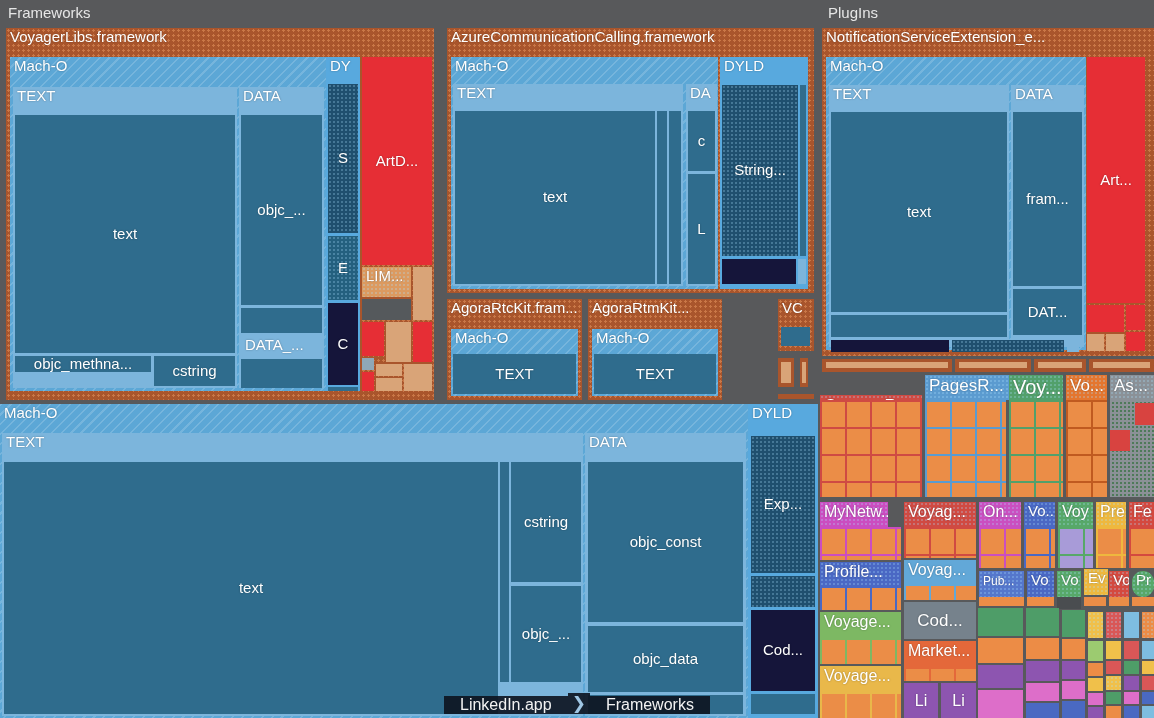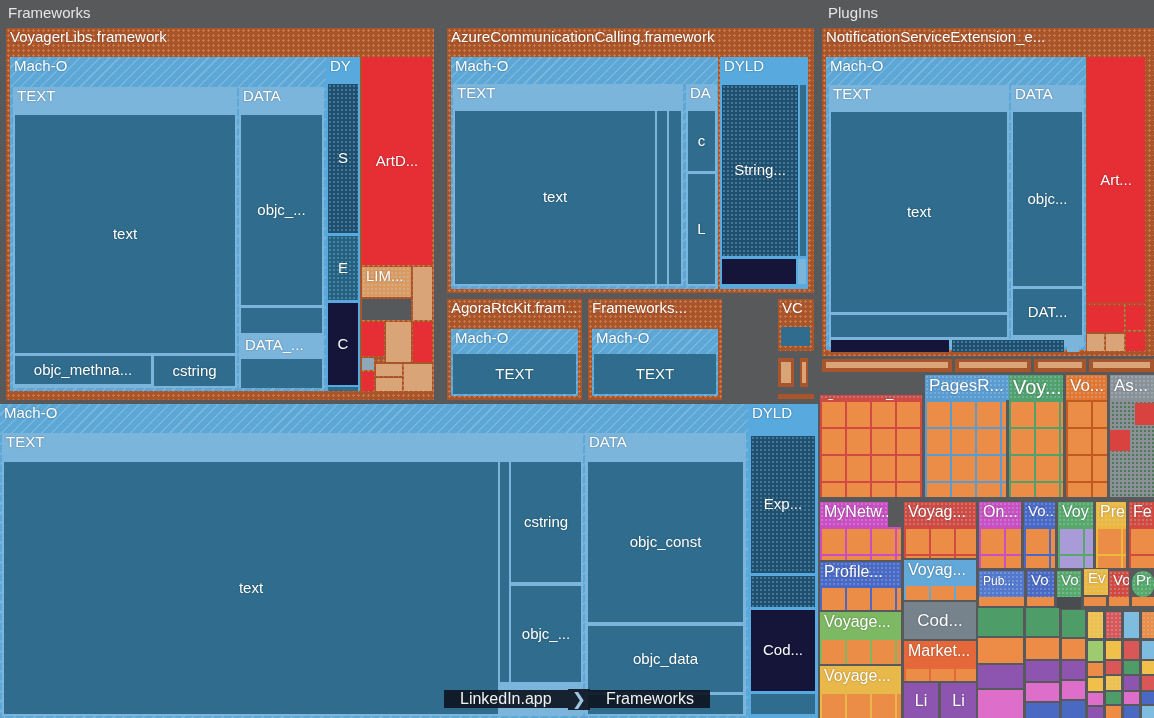--- a/index.html
+++ b/index.html
@@ -16,21 +16,21 @@
     color:#fff;font-size:15px;line-height:1.25;padding:2px 4px;
     white-space:nowrap;overflow:hidden;
     text-shadow:0 0 2px rgba(0,0,0,0.35);
   }
   .node.lp-c{display:flex;align-items:center;justify-content:center;}
   .node.lp-c .lbl{padding:0 2px;}
   .p-d{background-image:radial-gradient(rgba(170,225,255,0.28) 1px, rgba(0,0,0,0) 1.2px);background-size:4px 4px;}
   .p-h{background-image:repeating-linear-gradient(135deg, rgba(255,255,255,0.16) 0px, rgba(255,255,255,0.16) 1.5px, rgba(0,0,0,0) 1.5px, rgba(0,0,0,0) 7px);}
   .p-o{background-image:radial-gradient(rgba(255,176,118,0.38) 1px, rgba(0,0,0,0) 1.2px);background-size:5px 5px;}
   .breadcrumb{
-    position:absolute;left:444px;top:684px;height:30px;display:flex;align-items:center;
+    position:absolute;left:444px;top:684px;height:30px;display:flex;align-items:flex-end;
   }
   .crumb{
     background:rgba(14,22,34,0.92);color:#f2f2f2;font-size:16px;
     display:flex;align-items:center;padding:0 16px;white-space:nowrap;
   }
   .crumb-sep{
     background:rgba(14,22,34,0.92);color:#9fc6e4;font-size:17px;font-weight:bold;
     display:flex;align-items:center;padding:0 4px;
   }
 </style>
@@ -41,21 +41,21 @@
   <div class="sec-label" style="left:8px;top:3px;">Frameworks</div>
   <div class="sec-label" style="left:828px;top:3px;">PlugIns</div>
 
   <div id="nodes">
       <div class="node p-o" style="left: 6px; top: 28px; width: 428px; height: 372px; background-color: rgb(169, 85, 44);"><span class="lbl">VoyagerLibs.framework</span></div>
       <div class="node p-h" style="left: 10px; top: 57px; width: 337px; height: 334px; background-color: rgb(92, 167, 214);"><span class="lbl">Mach-O</span></div>
       <div class="node" style="left: 13px; top: 87px; width: 224px; height: 301px; background-color: rgb(124, 181, 220);"><span class="lbl">TEXT</span></div>
       <div class="node lp-c" style="left: 15px; top: 115px; width: 220px; height: 238px; background-color: rgb(47, 108, 141);">
         <span class="lbl">text</span>
       </div>
-      <div class="node lp-c" style="left: 15px; top: 356px; width: 136px; height: 28px; background-color: rgb(47, 108, 141);">
+      <div class="node lp-c" style="left: 15px; top: 356px; width: 136px; height: 16px; background-color: rgb(47, 108, 141);">
         <span class="lbl">objc_methna...</span>
       </div>
       <div class="node lp-c" style="left: 154px; top: 356px; width: 81px; height: 30px; background-color: rgb(47, 108, 141);">
         <span class="lbl">cstring</span>
       </div>
       <div class="node" style="left: 239px; top: 87px; width: 85px; height: 301px; background-color: rgb(124, 181, 220);"><span class="lbl">DATA</span></div>
       <div class="node lp-c" style="left: 241px; top: 115px; width: 81px; height: 190px; background-color: rgb(47, 108, 141);">
         <span class="lbl">objc_...</span>
       </div>
       <div class="node" style="left: 241px; top: 308px; width: 81px; height: 25px; background-color: rgb(47, 108, 141);"></div>
@@ -106,21 +106,21 @@
         <span class="lbl">String...</span>
       </div>
       <div class="node" style="left: 800px; top: 85px; width: 6px; height: 171px; background-color: rgb(47, 108, 141);"></div>
       <div class="node" style="left: 722px; top: 259px; width: 74px; height: 25px; background-color: rgb(21, 21, 58);"></div>
       <div class="node" style="left: 798px; top: 259px; width: 8px; height: 25px; background-color: rgb(124, 181, 220);"></div>
       <div class="node p-o" style="left: 447px; top: 299px; width: 135px; height: 101px; background-color: rgb(169, 85, 44);"><span class="lbl">AgoraRtcKit.fram...</span></div>
       <div class="node p-h" style="left: 451px; top: 329px; width: 127px; height: 67px; background-color: rgb(92, 167, 214);"><span class="lbl">Mach-O</span></div>
       <div class="node lp-c" style="left: 453px; top: 354px; width: 123px; height: 40px; background-color: rgb(47, 108, 141);">
         <span class="lbl">TEXT</span>
       </div>
-      <div class="node p-o" style="left: 588px; top: 299px; width: 134px; height: 101px; background-color: rgb(169, 85, 44);"><span class="lbl">Frameworks...</span></div>
+      <div class="node p-o" style="left: 588px; top: 299px; width: 134px; height: 101px; background-color: rgb(169, 85, 44);"><span class="lbl">AgoraRtmKit...</span></div>
       <div class="node p-h" style="left: 592px; top: 329px; width: 126px; height: 67px; background-color: rgb(92, 167, 214);"><span class="lbl">Mach-O</span></div>
       <div class="node lp-c" style="left: 594px; top: 354px; width: 122px; height: 40px; background-color: rgb(47, 108, 141);">
         <span class="lbl">TEXT</span>
       </div>
       <div class="node p-o" style="left: 778px; top: 299px; width: 36px; height: 52px; background-color: rgb(169, 85, 44);"><span class="lbl">VC</span></div>
       <div class="node" style="left: 781px; top: 327px; width: 29px; height: 19px; background-color: rgb(47, 108, 141);"></div>
       <div class="node" style="left: 778px; top: 358px; width: 16px; height: 29px; background-color: rgb(169, 85, 44);"></div>
       <div class="node" style="left: 781px; top: 362px; width: 10px; height: 21px; background-color: rgb(217, 164, 120);"></div>
       <div class="node" style="left: 800px; top: 358px; width: 8px; height: 29px; background-color: rgb(169, 85, 44);"></div>
       <div class="node" style="left: 802px; top: 362px; width: 4px; height: 21px; background-color: rgb(217, 164, 120);"></div>
@@ -159,21 +159,21 @@
       <div class="node" style="left: 829px; top: 85px; width: 180px; height: 262px; background-color: rgb(124, 181, 220);"><span class="lbl">TEXT</span></div>
       <div class="node" style="left: 1011px; top: 85px; width: 73px; height: 262px; background-color: rgb(124, 181, 220);"><span class="lbl">DATA</span></div>
       <div class="node lp-c" style="left: 831px; top: 112px; width: 176px; height: 200px; background-color: rgb(47, 108, 141);">
         <span class="lbl">text</span>
       </div>
       <div class="node" style="left: 831px; top: 315px; width: 176px; height: 22px; background-color: rgb(47, 108, 141);"></div>
       <div class="node" style="left: 831px; top: 340px; width: 118px; height: 12px; background-color: rgb(21, 21, 58);"></div>
       <div class="node p-d" style="left: 952px; top: 340px; width: 112px; height: 12px; background-color: rgb(31, 79, 110);"></div>
       <div class="node" style="left: 1067px; top: 340px; width: 12px; height: 12px; background-color: rgb(124, 181, 220);"></div>
       <div class="node lp-c" style="left: 1013px; top: 112px; width: 69px; height: 174px; background-color: rgb(47, 108, 141);">
-        <span class="lbl">objc...</span>
+        <span class="lbl">fram...</span>
       </div>
       <div class="node lp-c" style="left: 1013px; top: 289px; width: 69px; height: 46px; background-color: rgb(47, 108, 141);">
         <span class="lbl">DAT...</span>
       </div>
       <div class="node lp-c" style="left: 1087px; top: 57px; width: 58px; height: 246px; background-color: rgb(230, 46, 53);">
         <span class="lbl">Art...</span>
       </div>
       <div class="node" style="left: 1087px; top: 305px; width: 37px; height: 27px; background-color: rgb(230, 46, 53);"></div>
       <div class="node" style="left: 1126px; top: 305px; width: 19px; height: 25px; background-color: rgb(230, 46, 53);"></div>
       <div class="node" style="left: 1087px; top: 334px; width: 17px; height: 17px; background-color: rgb(217, 164, 120);"></div>

